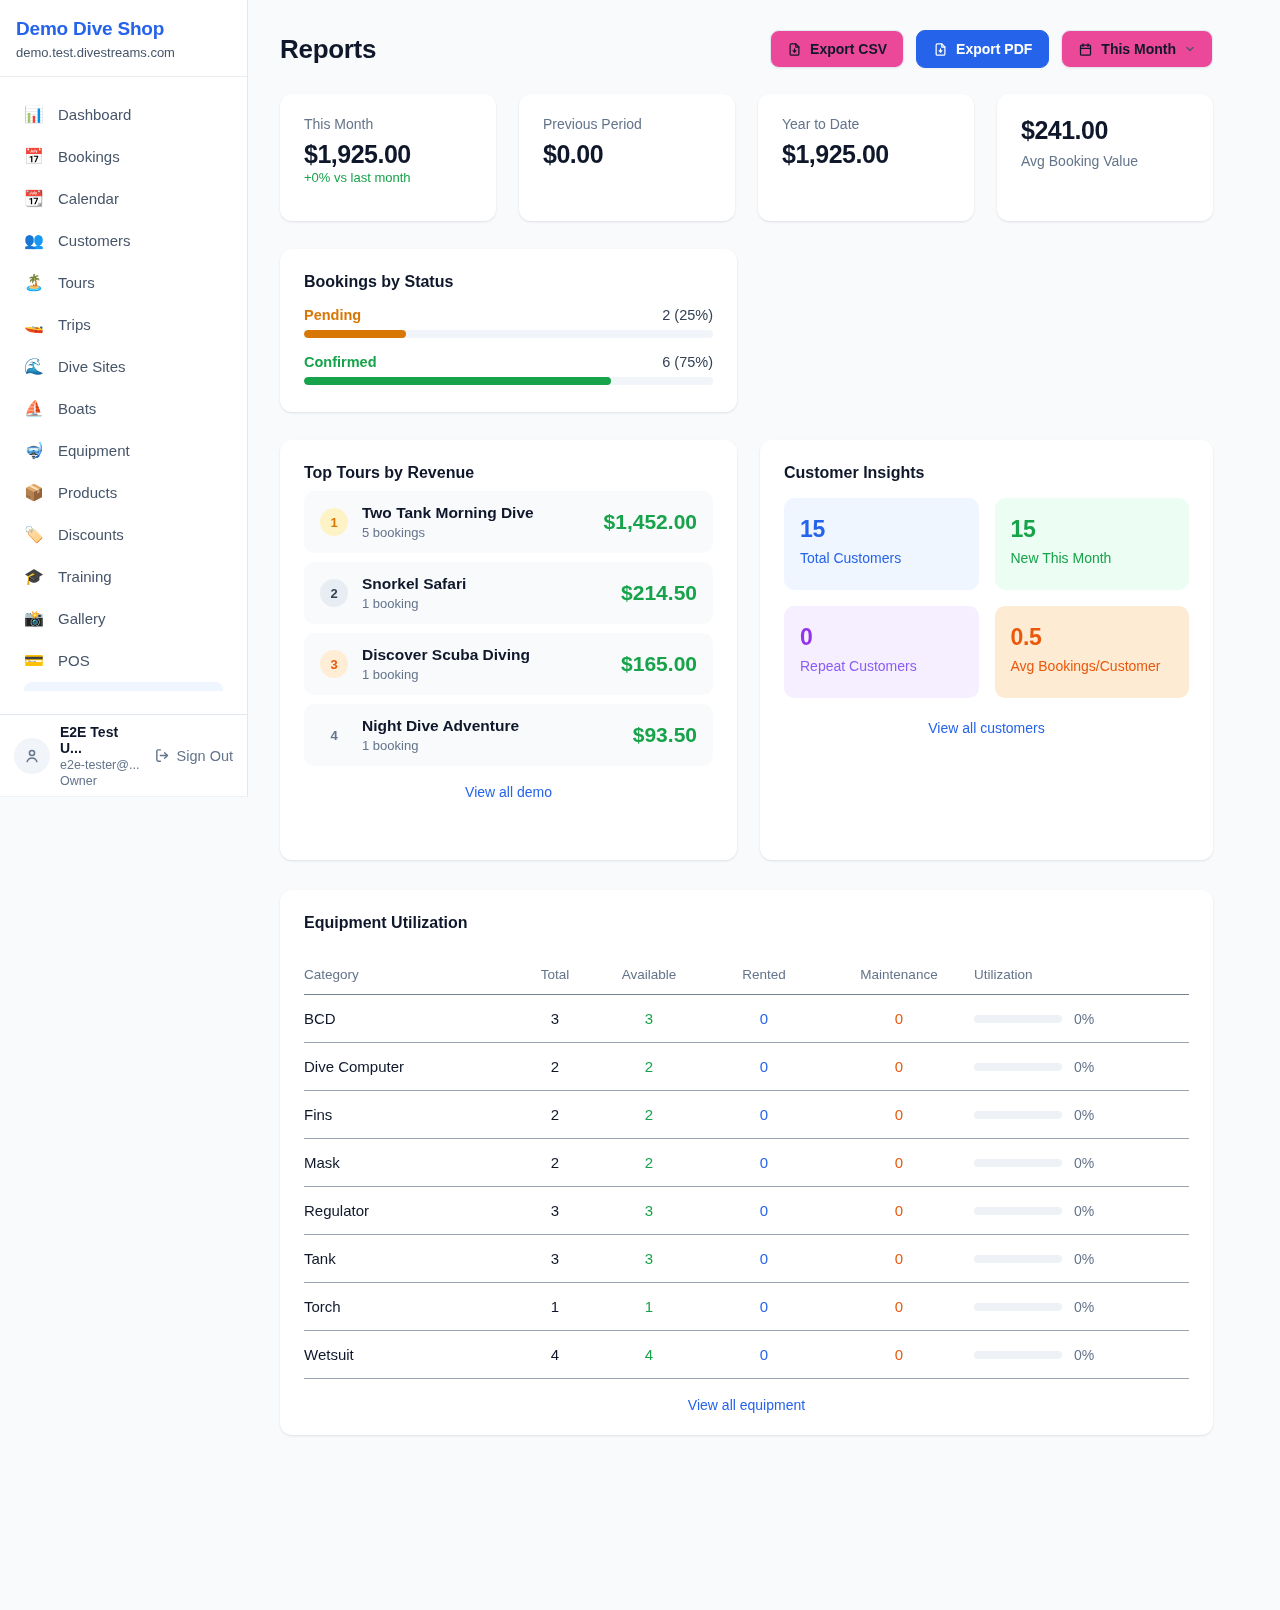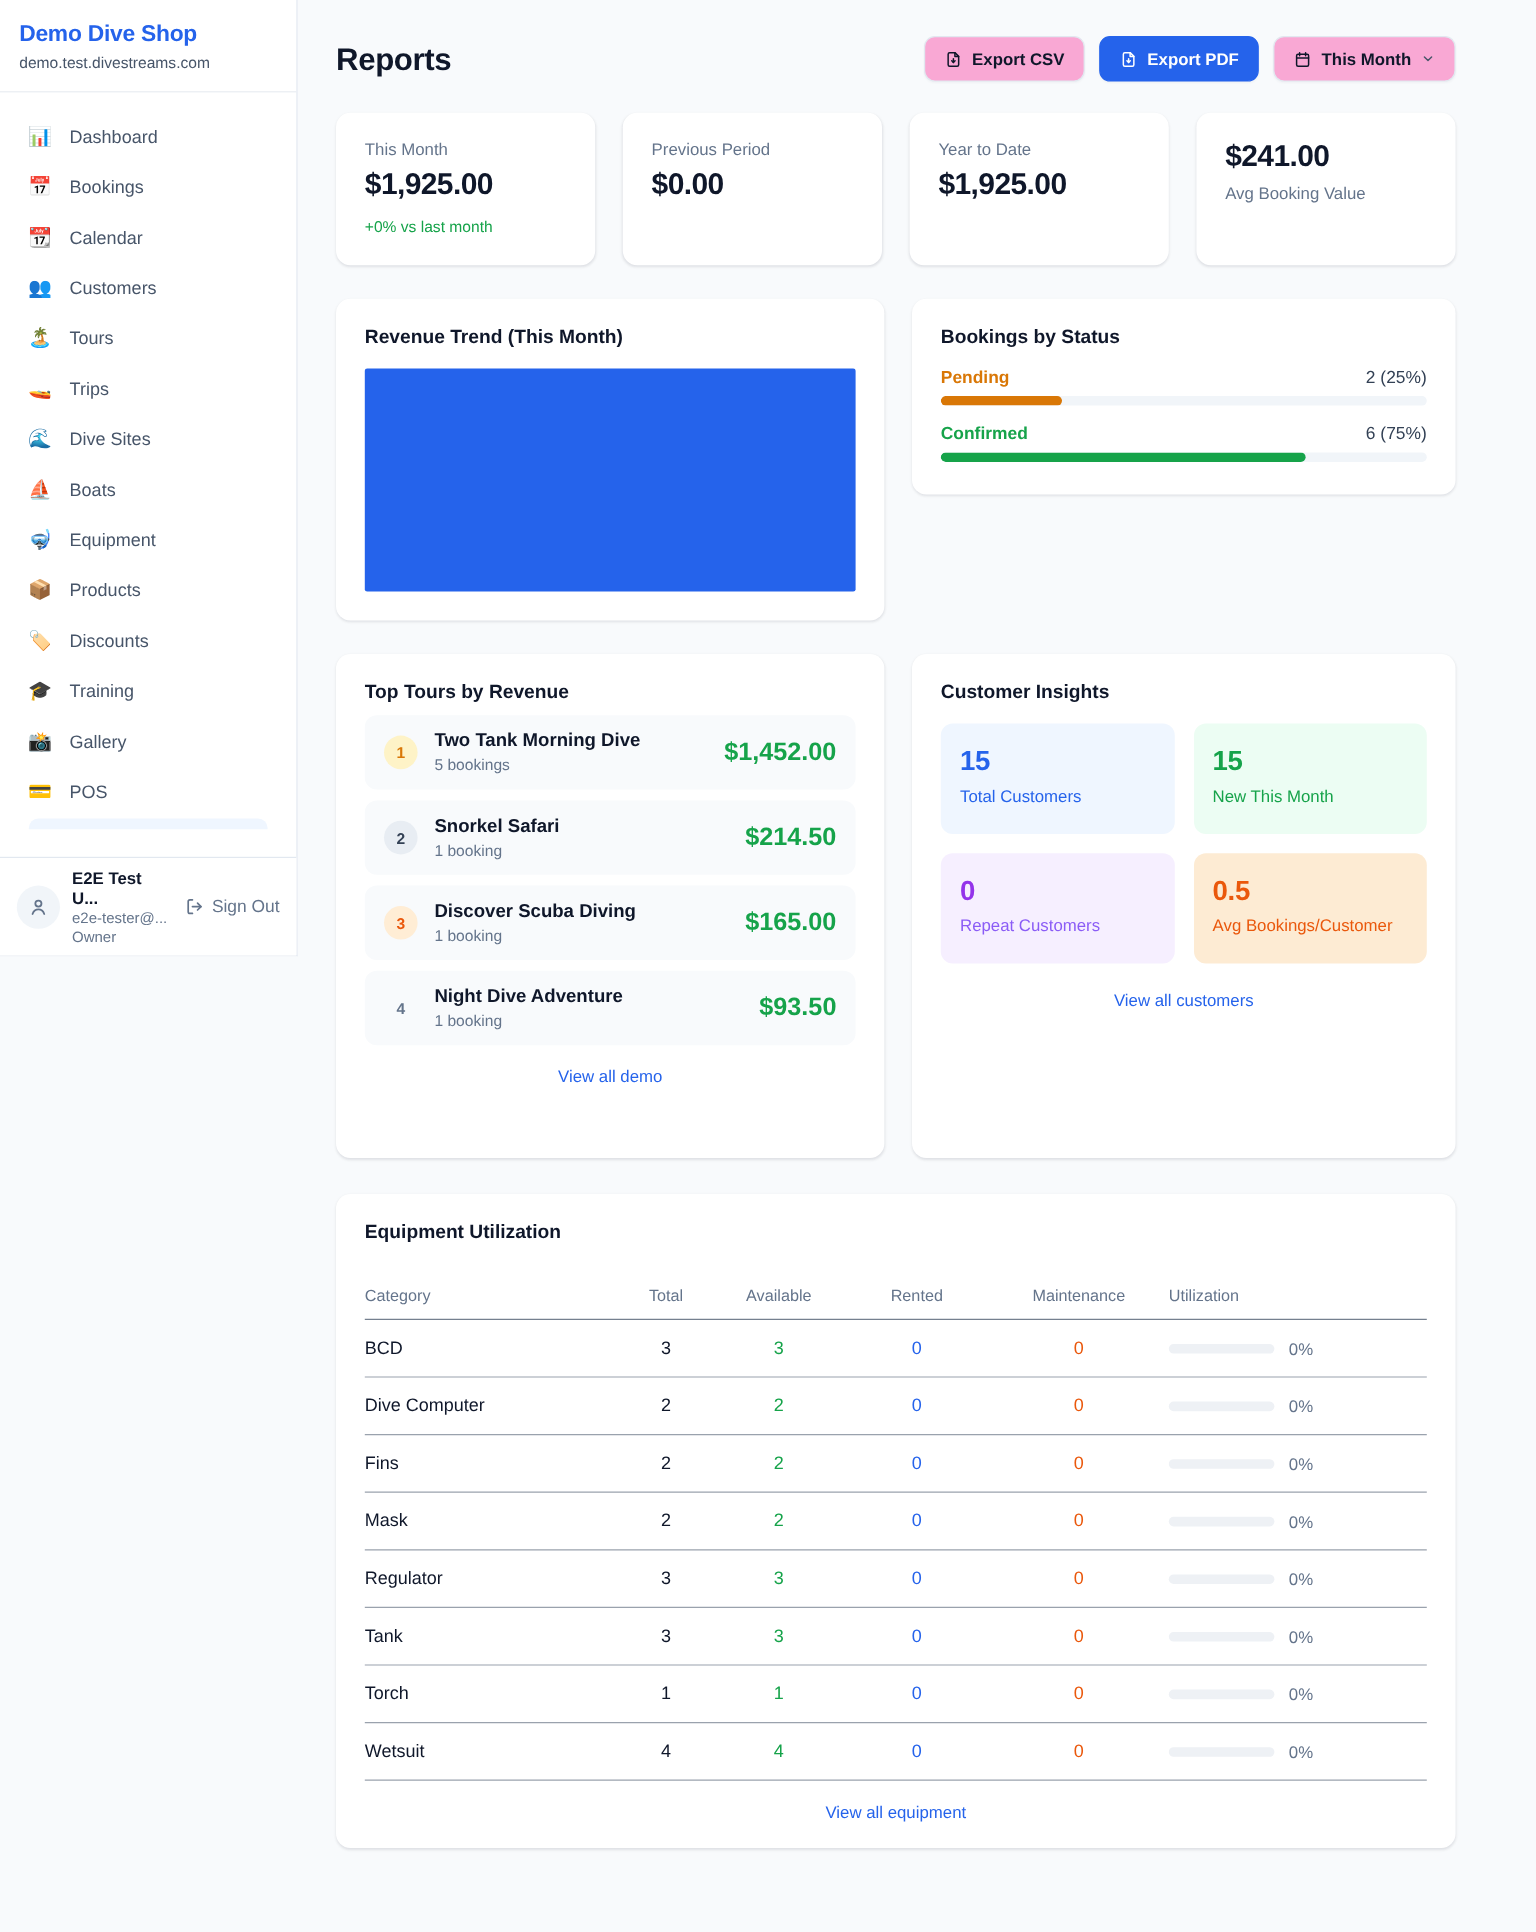--- a/index.html
+++ b/index.html
@@ -44,35 +44,35 @@
   .user-email, .user-role { font-size:12.5px; color:#64748b; margin-top:2px; }
   .signout { display:flex; align-items:center; gap:6px; color:#64748b; font-size:14.5px; cursor:pointer; white-space:nowrap; }
   
   .main { position:absolute; left:280px; top:0; width:933px; }
   .page-header { margin-top:30px; display:flex; align-items:center; justify-content:space-between; }
   .page-title { font-size:26px; font-weight:700; letter-spacing:-0.3px; color:#0f172a; }
   .header-actions { display:flex; gap:12px; }
   .btn {
     height:38px; display:inline-flex; align-items:center; gap:8px;
     padding:0 16px; border-radius:9px; font-size:14px; font-weight:600;
-    background:#f9a8d4; border:1px solid #e2e8f0; color:#0f172a; cursor:pointer;
+    background:#ec4899; border:1px solid #e2e8f0; color:#0f172a; cursor:pointer;
     box-shadow:0 1px 2px rgba(15,23,42,.04);
   }
   .btn-primary { background:#2563eb; border-color:#2563eb; color:#fff; }
   .btn svg { display:block; }
   
   .card {
     background:#fff; border-radius:12px;
     box-shadow:0 1px 2px rgba(15,23,42,.05), 0 1px 3px rgba(15,23,42,.06);
   }
   .stats-grid { margin-top:26px; display:grid; grid-template-columns:repeat(4,1fr); gap:23px; }
   .stat-card { padding:22px 24px; height:127px; }
   .stat-label { font-size:14px; color:#64748b; }
   .stat-value { font-size:25px; font-weight:700; color:#0f172a; letter-spacing:-0.5px; margin-top:8px; }
-  .stat-note { font-size:13px; color:#16a34a; margin-top:12px; }
+  .stat-note { font-size:13px; color:#16a34a; margin-top:1px; }
   .stat-card.value-first .stat-value { margin-top:0; }
   .stat-card.value-first .stat-label { margin-top:8px; }
   .row-2col { display:grid; grid-template-columns:457px 1fr; gap:23px; align-items:start; }
   .charts-row { margin-top:28px; }
   .mid-row { margin-top:28px; }
   .card-pad { padding:24px; }
   .card-title { font-size:16px; font-weight:700; color:#0f172a; }
   .chart-block { margin-top:16px; height:186px; background:#2563eb; border-radius:2px; }
   
   .status-card { height:163px; }
@@ -274,24 +274,20 @@
       <div class="stat-label">Year to Date</div>
       <div class="stat-value">$1,925.00</div>
     </div>
     <div class="card stat-card value-first">
       <div class="stat-value">$241.00</div>
       <div class="stat-label">Avg Booking Value</div>
     </div>
   </div>
 
   <div class="row-2col charts-row">
-    <div class="card card-pad">
-      <div class="card-title">Revenue Trend (This Month)</div>
-      <div class="chart-block"></div>
-    </div>
     <div class="card card-pad status-card">
       <div class="card-title">Bookings by Status</div>
       <div class="status-row">
         <div class="status-line">
           <span class="status-label pending">Pending</span>
           <span class="status-value">2 (25%)</span>
         </div>
         <div class="track">
           <div class="fill pending" style="width: 25%;"></div>
         </div>

